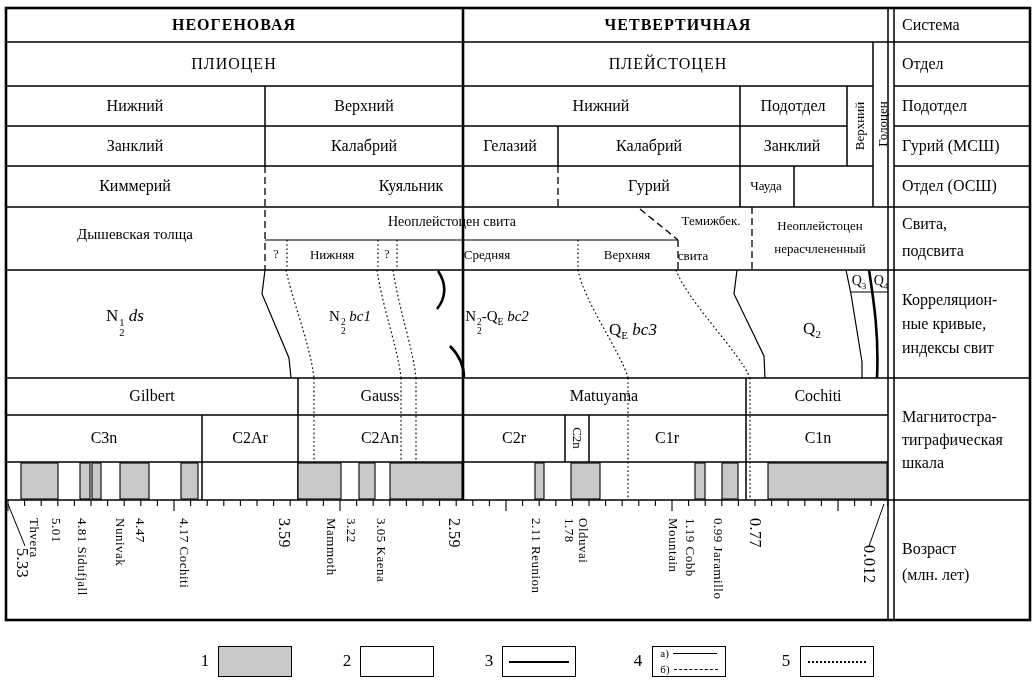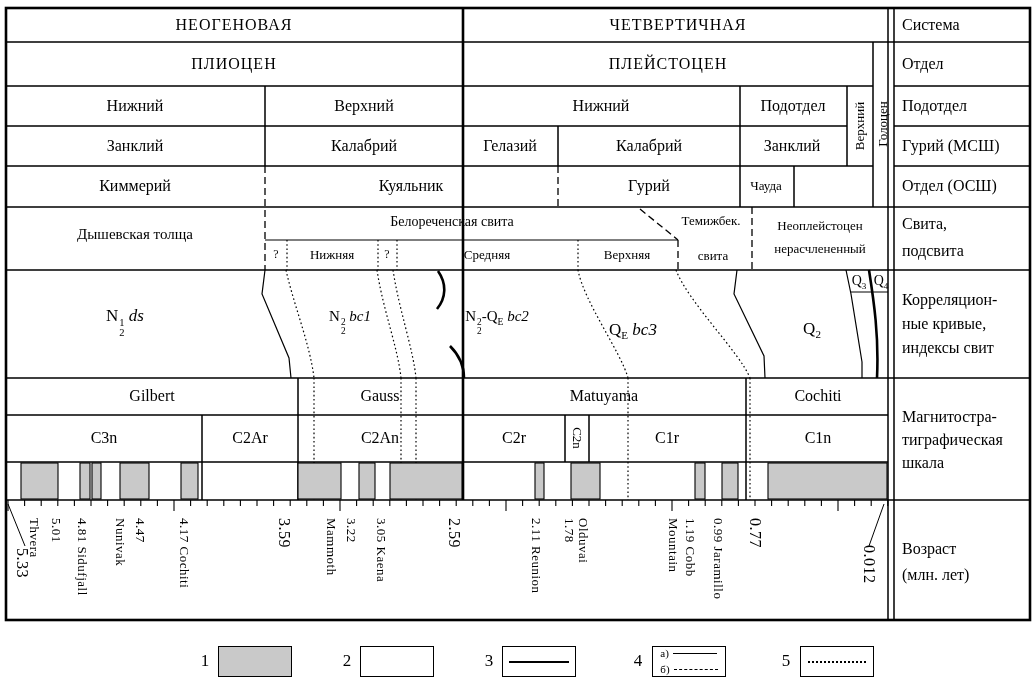--- a/index.html
+++ b/index.html
@@ -3,21 +3,21 @@
 <meta charset="utf-8">
 <style>
   html,body{margin:0;padding:0;background:#fff;}
   #stage{position:relative;width:1034px;height:690px;background:#fff;overflow:hidden;
          font-family:"Liberation Serif","DejaVu Serif",serif;color:#000;}
   #grid{position:absolute;left:0;top:0;}
   .t{position:absolute;transform:translate(-50%,-50%);white-space:nowrap;line-height:1.15;}
   .tl{position:absolute;transform:translateY(-50%);white-space:nowrap;}
   .f11{font-size:14px}.f12{font-size:12px}.f13{font-size:13px}.f14{font-size:14px}
   .f15{font-size:15px}.f16{font-size:16px}.f17{font-size:17px}
-  .bold{font-weight:normal;letter-spacing:1px}
+  .bold{font-weight:bold;letter-spacing:1px}
   .sp{letter-spacing:1px}
   .vccw{transform:translate(-50%,-50%) rotate(-90deg);}
   .vcw{transform:translate(-50%,-50%) rotate(90deg);}
   .stk{display:inline-flex;flex-direction:column;align-items:flex-start;font-size:62%;
        line-height:0.95;vertical-align:-0.45em;margin-left:1px;}
   .stk span{display:block}
   sub.e{font-size:65%;}
   .agelbl{position:absolute;writing-mode:vertical-rl;white-space:nowrap;letter-spacing:0.5px;}
   .agelbl.major{font-size:16px;}
   .agelbl.minor{font-size:13px;}
@@ -162,28 +162,28 @@
   <div class="t f16" style="left:510px;top:146px">Гелазий</div>
   <div class="t f16" style="left:649px;top:146px">Калабрий</div>
   <div class="t f16" style="left:792px;top:146px">Занклий</div>
 
   <div class="t f16" style="left:135px;top:186px">Киммерий</div>
   <div class="t f16" style="left:411px;top:186px">Куяльник</div>
   <div class="t f16" style="left:649px;top:186px">Гурий</div>
   <div class="t f13" style="left:766px;top:186px">Чауда</div>
 
   <div class="t f15" style="left:135px;top:235px">Дышевская толща</div>
-  <div class="t f14" style="left:452px;top:222px">Белореченская свита</div>
+  <div class="t f14" style="left:452px;top:222px">Неоплейстоцен свита</div>
   <div class="t f12" style="left:276px;top:255px">?</div>
   <div class="t f13" style="left:332px;top:255px">Нижняя</div>
   <div class="t f12" style="left:387px;top:255px">?</div>
   <div class="t f13" style="left:487px;top:255px">Средняя</div>
   <div class="t f13" style="left:627px;top:255px">Верхняя</div>
   <div class="t f13" style="left:711px;top:221px">Темижбек.</div>
-  <div class="t f13" style="left:713px;top:256px">свита</div>
+  <div class="t f13" style="left:693px;top:256px">свита</div>
   <div class="t f13" style="left:820px;top:226px">Неоплейстоцен</div>
   <div class="t f13" style="left:820px;top:249px">нерасчлененный</div>
 
   <div class="t f17" style="left:125px;top:322px">
     <span>N</span><span class="stk">
         <span>1</span>
         <span>2</span>
       </span>&nbsp;<i>ds</i>
   </div>
   <div class="t f15" style="left:350px;top:322px">

